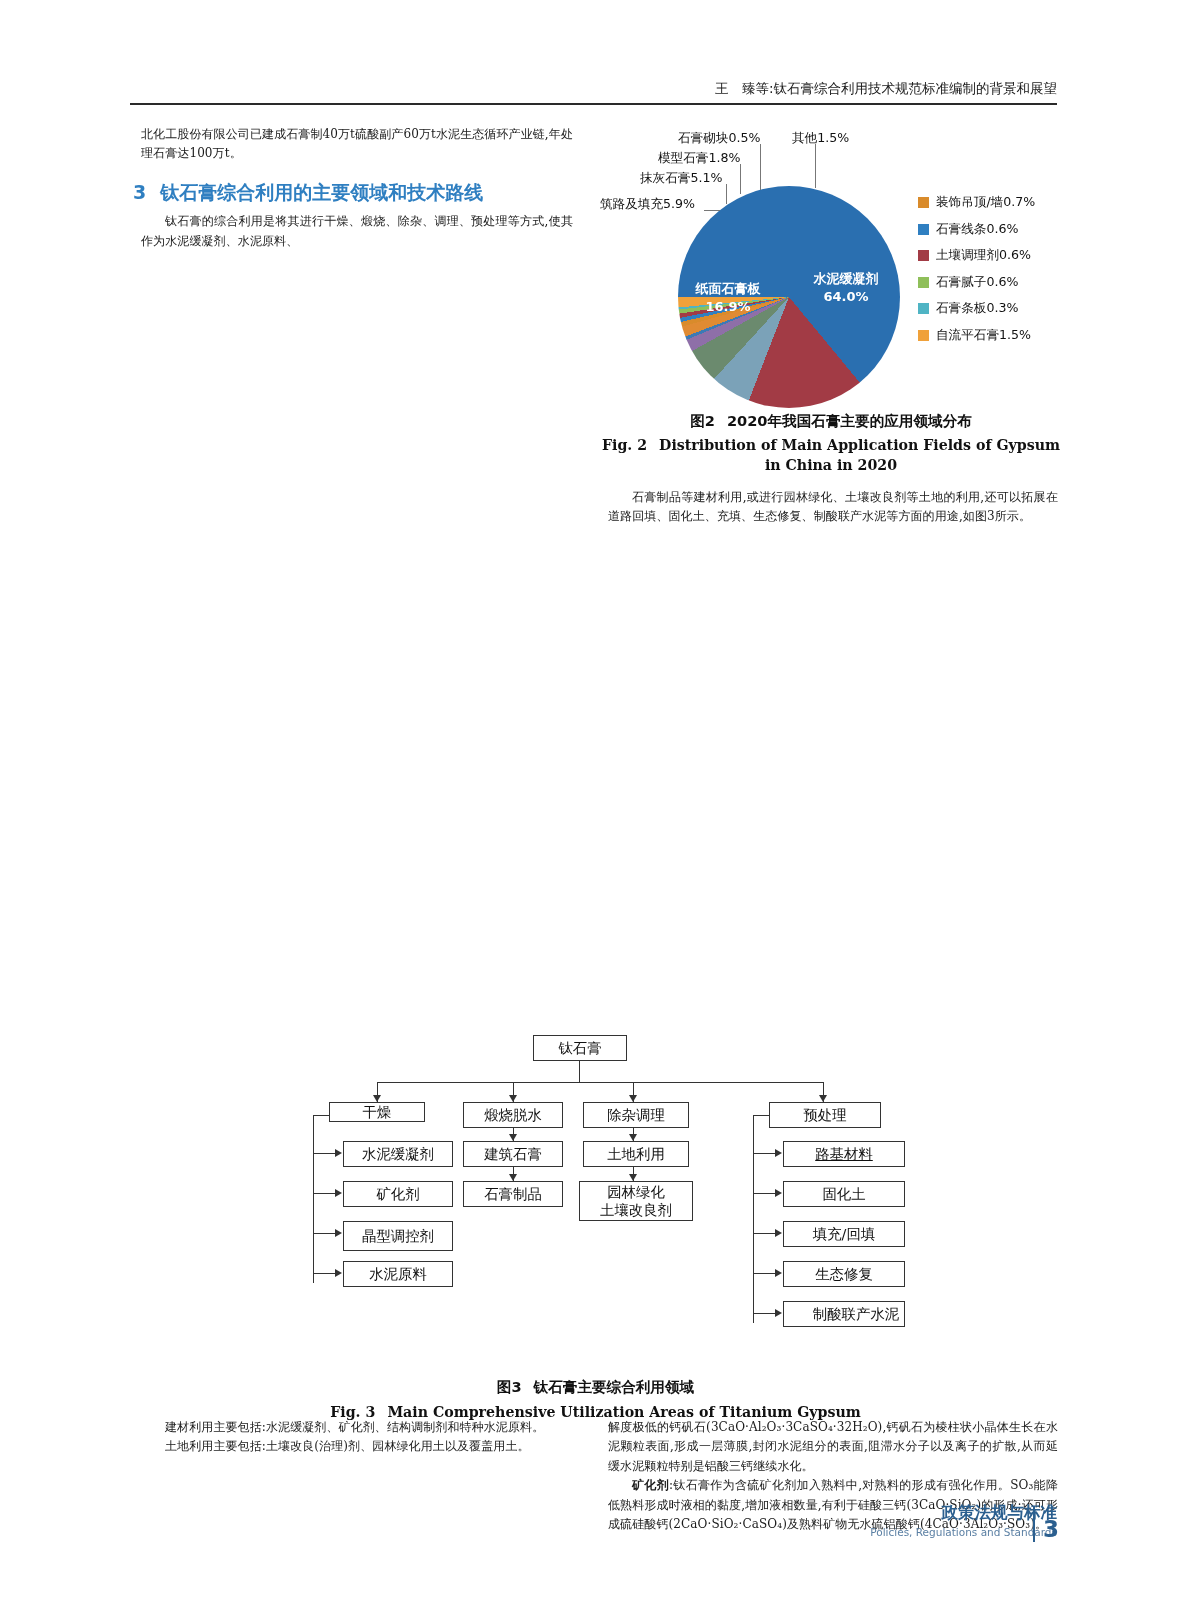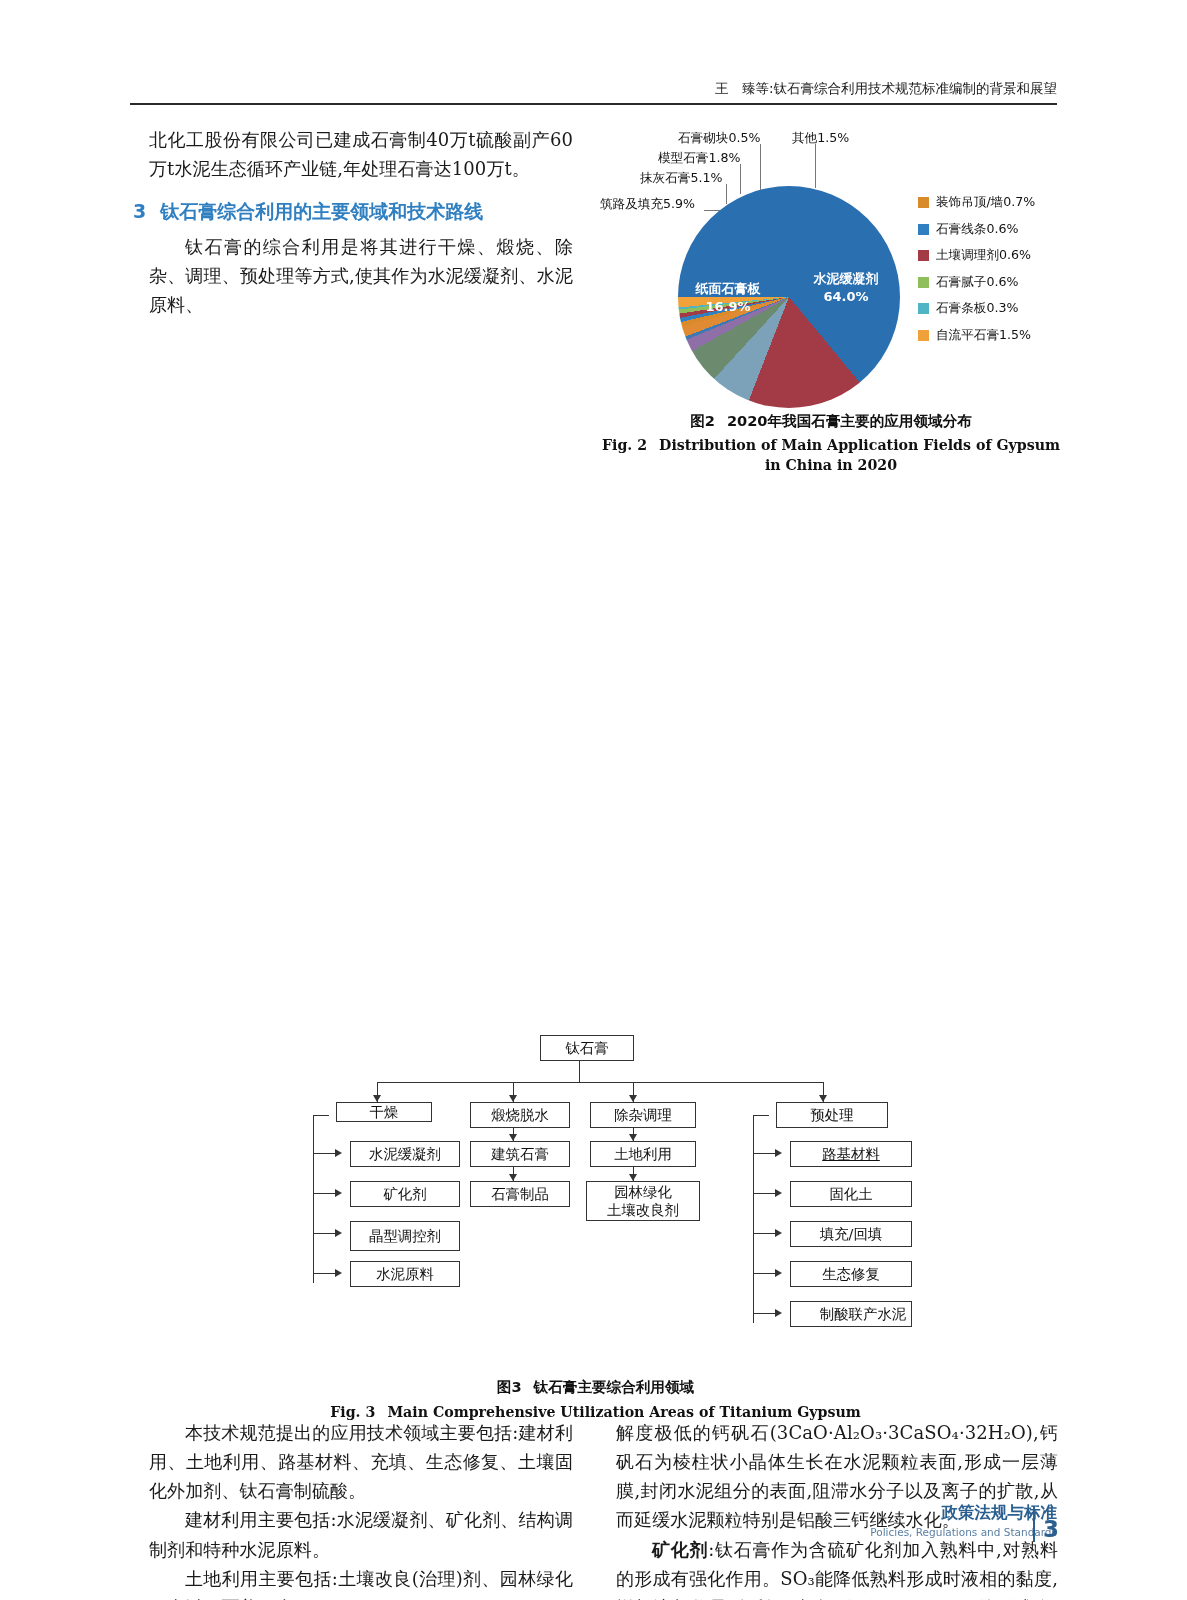--- a/index.html
+++ b/index.html
@@ -17,22 +17,22 @@
     font-family:"DejaVu Sans","Liberation Sans",sans-serif;
   }
   .runhead-rule{
     position:absolute;left:130px;top:103px;width:927px;height:1.6px;background:#2a2a2a;
   }
 
   
   .col-left{position:absolute;left:133px;top:125px;width:440px;}
 
   p.body{
-    margin:0 0 0 16px;
-    font-size:18px;line-height:1.62;text-align:justify;
+    margin:0 0 0 8px;
+    font-size:12px;line-height:1.62;text-align:justify;
     text-justify:inter-ideograph;
     letter-spacing:0.1px;
   }
   p.indent{text-indent:2em;}
 
   .sec-h{
     color:#2f7fc1;font-weight:bold;font-size:19px;line-height:1.5;
     font-family:"DejaVu Sans","Liberation Sans",sans-serif;
     margin-top:14px;margin-bottom:6px;
     display:flex;gap:14px;
@@ -94,21 +94,21 @@
     font-size:12.6px;font-family:"DejaVu Sans","Liberation Sans",sans-serif;color:#111;
     white-space:nowrap;
   }
 
   
   .fig3{position:absolute;left:133px;top:1035px;width:925px;height:330px;}
   .fbox{
     position:absolute;border:1.2px solid #333;background:#fff;
     font-size:14.4px;font-family:"DejaVu Sans","Liberation Sans",sans-serif;
     color:#111;display:flex;align-items:center;justify-content:center;
-    line-height:1.25;box-sizing:border-box;margin-left:7px;
+    line-height:1.25;box-sizing:border-box;
   }
   .ln{position:absolute;background:#333;}
   .arw{position:absolute;width:0;height:0;}
   .arw-d{border-left:4.5px solid transparent;border-right:4.5px solid transparent;border-top:7px solid #333;}
   .arw-r{border-top:4.5px solid transparent;border-bottom:4.5px solid transparent;border-left:7px solid #333;}
 
   .fig3cap{position:absolute;left:133px;top:1376px;width:925px;}
 
   
   .footer{position:absolute;right:130px;bottom:62px;text-align:right;}
@@ -201,20 +201,23 @@
 
     <div class="fig-cap" style="margin-top:4px;">
       <span class="cap-lbl">图2</span><span>2020年我国石膏主要的应用领域分布</span>
     </div>
     <div class="fig-cap-en" style="margin-top:3px;">
       <span class="cap-lbl">Fig. 2</span><span>Distribution of Main Application Fields of Gypsum</span>
     </div>
     <div class="fig-cap-en">in China in 2020</div>
   </div>
 
+  <div style="position:absolute;left:600px;top:488px;width:458px;">
+    <p class="body indent">石膏制品等建材利用,或进行园林绿化、土壤改良剂等土地的利用,还可以拓展在道路回填、固化土、充填、生态修复、制酸联产水泥等方面的用途,如图3所示。</p>
+  </div>
 
   <div class="fig3">
 
     <div class="fbox" style="left:400px;top:0px;width:94px;height:26px;">钛石膏</div>
     <div class="ln" style="left:446px;top:26px;width:1.4px;height:22px;"></div>
 
     <div class="ln" style="left:244px;top:47px;width:446px;height:1.4px;"></div>
     <div class="ln" style="left:244px;top:47px;width:1.4px;height:20px;"></div>
     <div class="ln" style="left:380px;top:47px;width:1.4px;height:20px;"></div>
     <div class="ln" style="left:500px;top:47px;width:1.4px;height:20px;"></div>
@@ -283,21 +286,20 @@
   <div class="fig3cap">
     <div class="fig-cap">
       <span class="cap-lbl">图3</span><span>钛石膏主要综合利用领域</span>
     </div>
     <div class="fig-cap-en" style="margin-top:4px;">
       <span class="cap-lbl">Fig. 3</span><span>Main Comprehensive Utilization Areas of Titanium Gypsum</span>
     </div>
   </div>
 
   <div style="position:absolute;left:133px;top:1418px;width:440px;">
-    <p class="body indent">本技术规范提出的应用技术领域主要包括:建材利用、土地利用、路基材料、充填、生态修复、土壤固化外加剂、钛石膏制硫酸。</p>
     <p class="body indent">建材利用主要包括:水泥缓凝剂、矿化剂、结构调制剂和特种水泥原料。</p>
     <p class="body indent">土地利用主要包括:土壤改良(治理)剂、园林绿化用土以及覆盖用土。</p>
 
   </div>
 
   <div style="position:absolute;left:600px;top:1418px;width:458px;">
     <p class="body">解度极低的钙矾石(3CaO·Al₂O₃·3CaSO₄·32H₂O),钙矾石为棱柱状小晶体生长在水泥颗粒表面,形成一层薄膜,封闭水泥组分的表面,阻滞水分子以及离子的扩散,从而延缓水泥颗粒特别是铝酸三钙继续水化。</p>
     <p class="body indent"><span class="bold">矿化剂</span><span>:钛石膏作为含硫矿化剂加入熟料中,对熟料的形成有强化作用。SO₃能降低熟料形成时液相的黏度,增加液相数量,有利于硅酸三钙(3CaO·SiO₂)的形成;还可形成硫硅酸钙(2CaO·SiO₂·CaSO₄)及熟料矿物无水硫铝酸钙(4CaO·3Al₂O₃·SO₃)。</span></p>
 
   </div>

